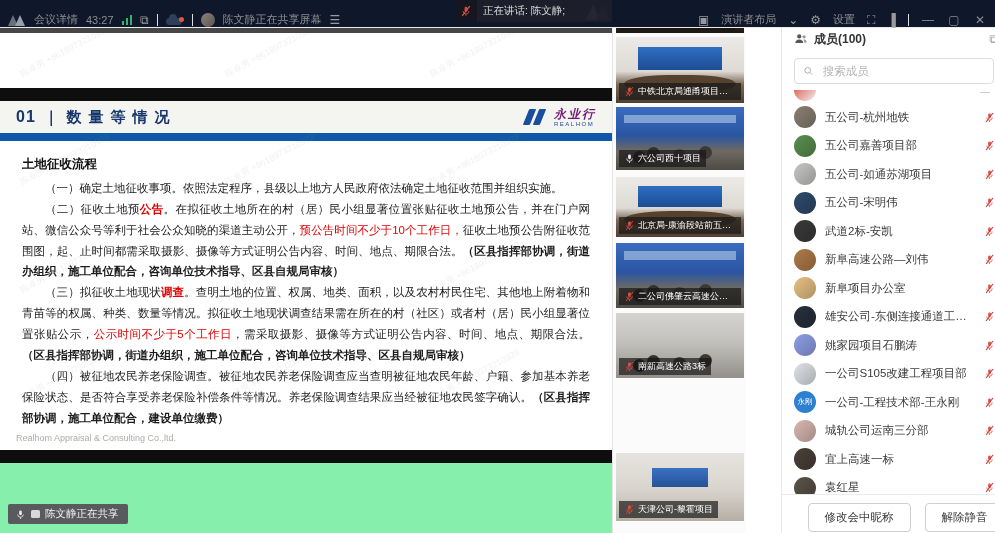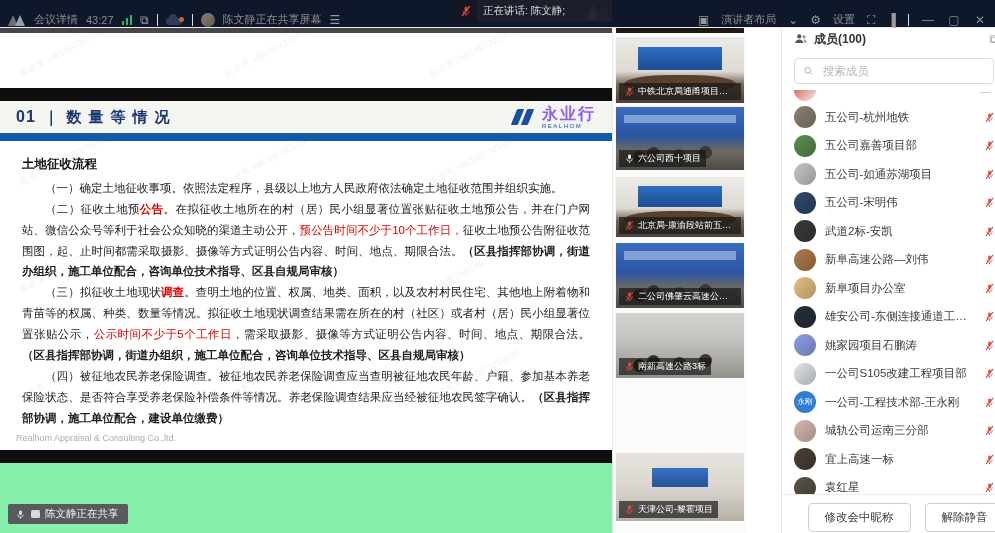--- a/index.html
+++ b/index.html
@@ -47,21 +47,21 @@
   .s-band-bottom { position:absolute; left:0; bottom:0; width:100%; height:13px; background:#0e0e0e; }
   .s-header { height:32px; background:#f4f4f1; display:flex; align-items:center; padding:0 16px; }
   .hdr-num { color:#17376e; font-weight:bold; font-size:16px; letter-spacing:1px; }
   .hdr-sep { color:#17376e; font-weight:bold; font-size:15px; margin:0 8px; }
   .hdr-title { color:#17376e; font-weight:bold; font-size:15px; letter-spacing:7px; }
   .hdr-logo { margin-left:auto; display:flex; align-items:center; gap:5px; }
   .hdr-logo .mark { position:relative; width:26px; height:16px; }
   .hdr-logo .mark i { position:absolute; top:0; width:7px; height:16px; background:#1a4fa0; transform:skewX(-22deg); border-radius:1px;}
   .hdr-logo .mark i:first-child{left:3px;} .hdr-logo .mark i:last-child{left:13px;}
   .hdr-logo .ltxt { display:flex; flex-direction:column; line-height:1; }
-  .hdr-logo .cn { color:#8b5cf6; font-weight:bold; font-size:16px; letter-spacing:2px; }
+  .hdr-logo .cn { color:#701a75; font-weight:bold; font-size:12px; letter-spacing:2px;font-style:italic; }
   .hdr-logo .en { color:#1a4fa0; font-size:6px; letter-spacing:1.5px; margin-top:1px; }
   .s-bluebar { height:8px; background:#0f5aa8; }
   .s-body { padding:8px 22px 0 22px; color:#1c1c1c; font-size:11.5px; line-height:1.82; }
   .s-body h3 { font-size:12.5px; color:#111; margin:4px 0 2px 0; }
   .s-body p { text-indent:2em; text-align:justify; }
   .seg-red { color:#e00000; }
   .seg-redbold { color:#e00000; font-weight:bold; }
   .seg-bold { font-weight:bold; }
   .s-footer { position:absolute; left:16px; bottom:20px; font-size:9px; color:#b0aca7; }
   .share-bottom { position:absolute; left:0; top:435px; width:612px; height:70px; background:#86efac; }

